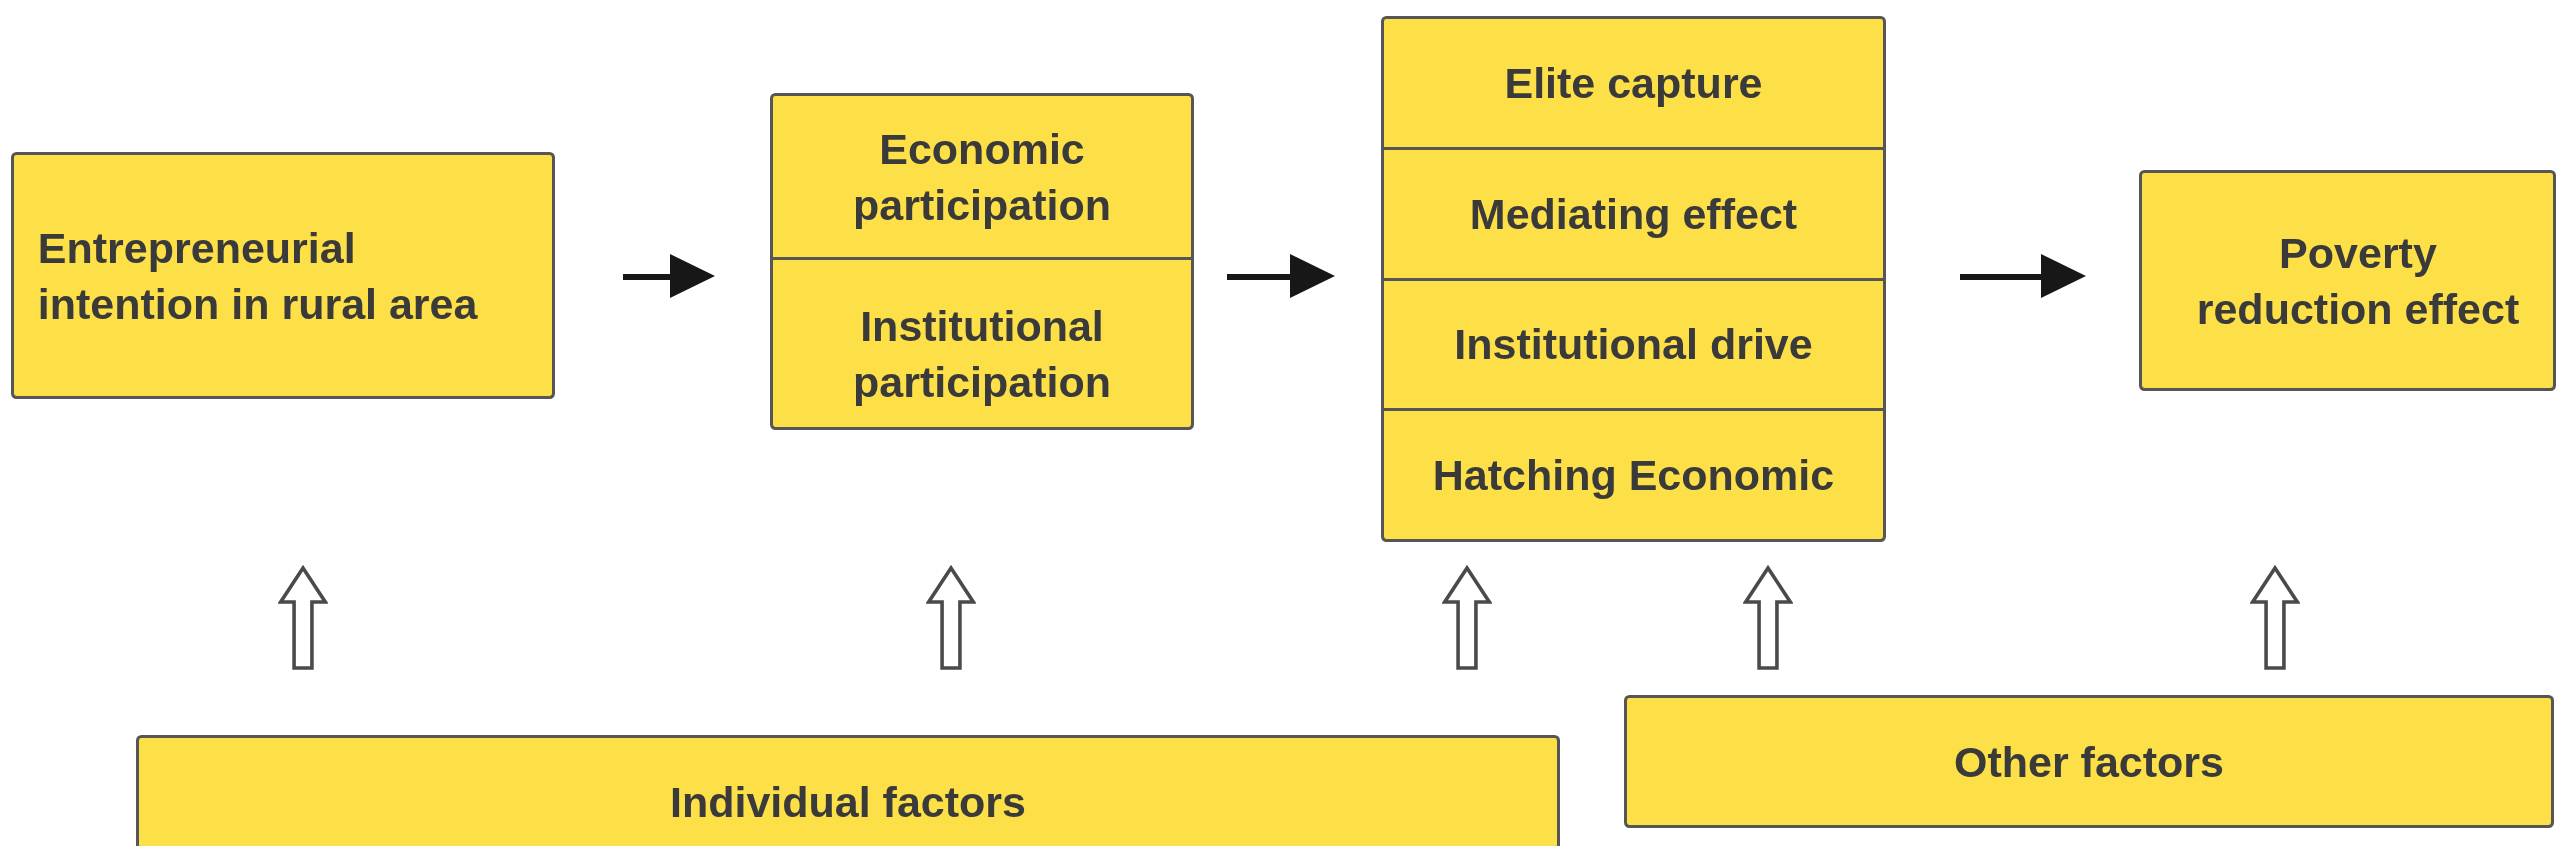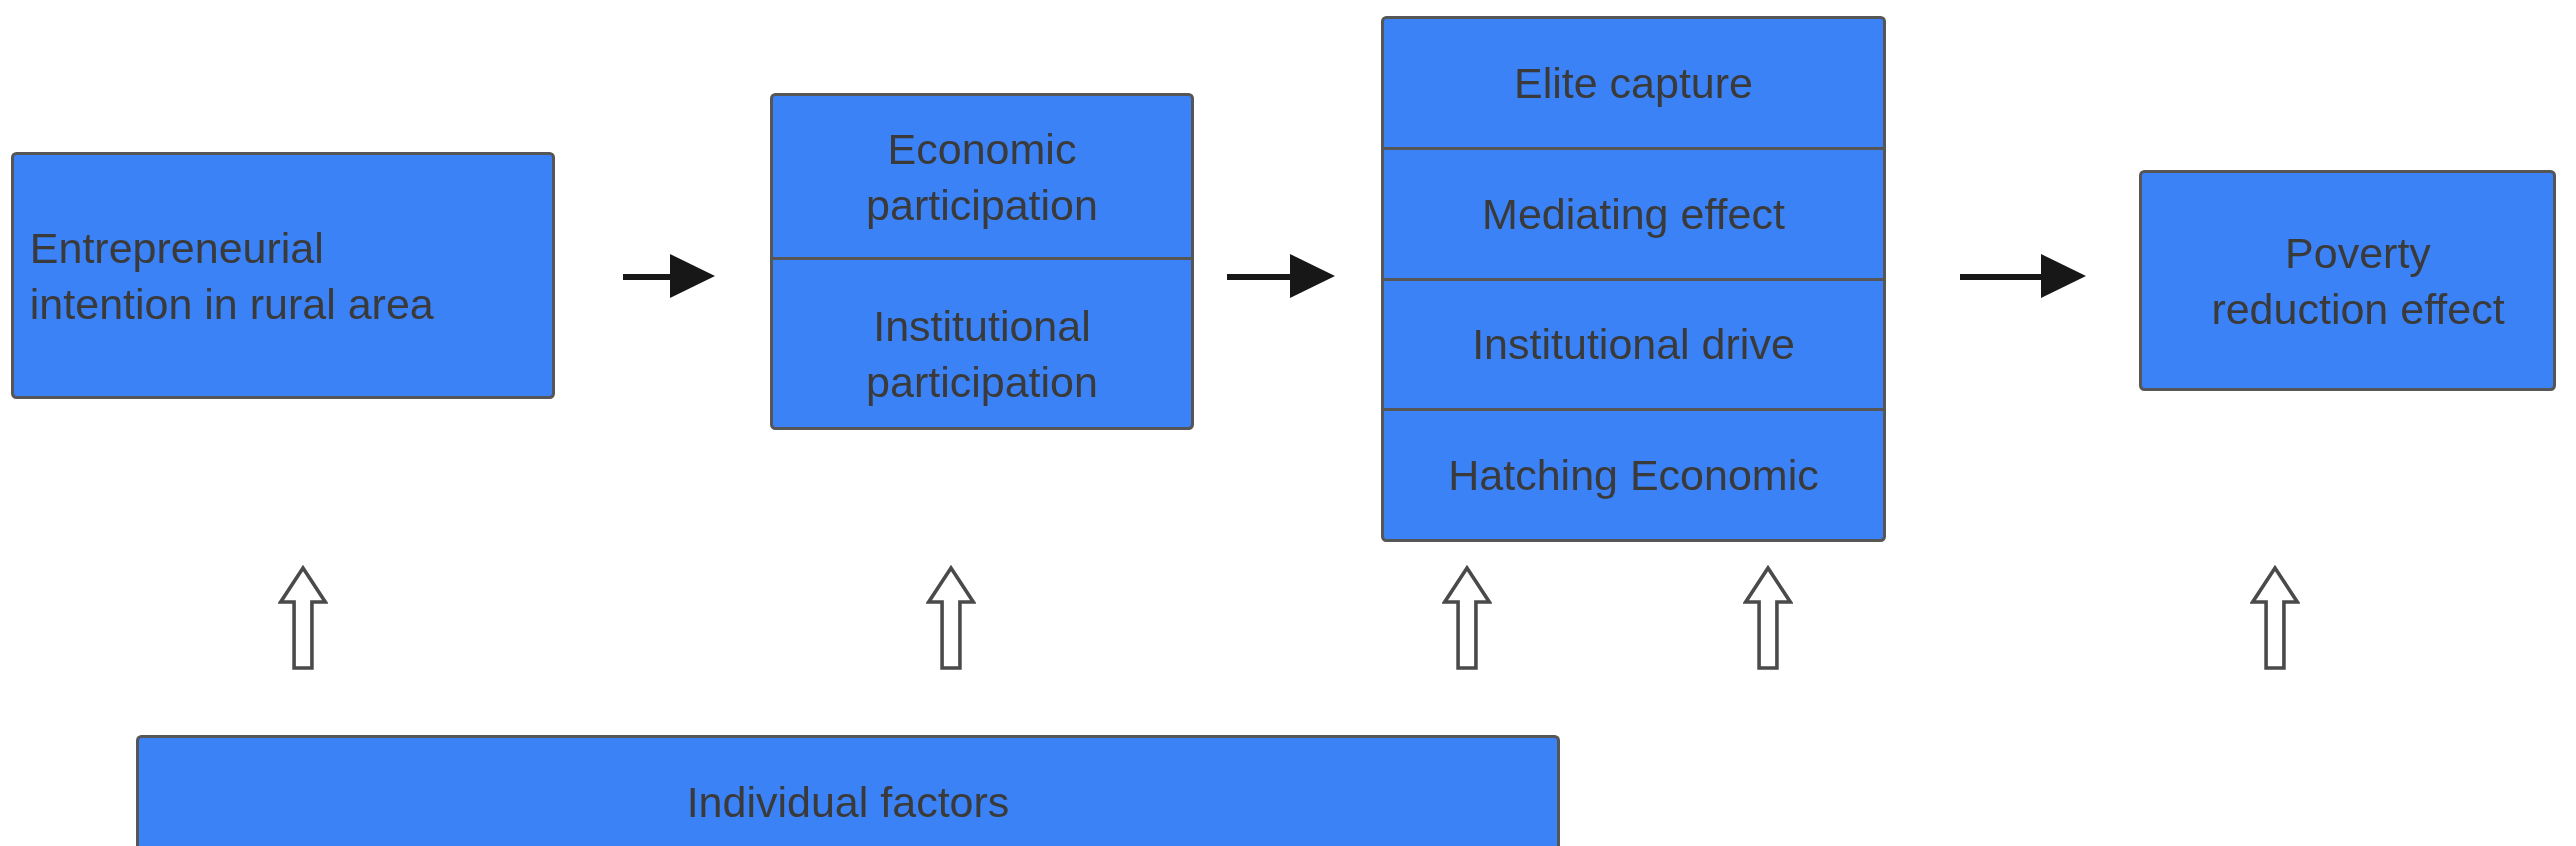--- a/index.html
+++ b/index.html
@@ -16,37 +16,38 @@
     height: 847px;
     background: var(--bg);
     font-family: "Liberation Sans", "DejaVu Sans", sans-serif;
     color: var(--text);
     overflow: hidden;
   }
   .node {
     position: absolute;
     border: 3.6px solid var(--border);
     border-radius: 5.4px;
-    background: #3b82f6;
+    background: #fde047;
     display: flex;
     align-items: center;
     justify-content: center;
     font-size: 43px;
     line-height: 56px;
     text-align: center;
+    font-weight: bold;
   }
   .lines { white-space: pre-line; }
   
   #box-intention {
     left: 10.8px; top: 152px; width: 544px; height: 247px;
     justify-content: flex-start;
   }
   #box-intention .lines {
     text-align: left;
-    padding-left: 16px;
+    padding-left: 24px;
   }
   
   #box-participation {
     left: 770px; top: 93px; width: 424px; height: 337px;
     flex-direction: column;
     align-items: stretch;
     justify-content: flex-start;
   }
   #box-participation .cell {
     display: flex; align-items: center; justify-content: center;
@@ -175,15 +176,18 @@
   </div>
   <div class="up-arrow" id="up5">
     <svg viewBox="0 0 56 118" xmlns="http://www.w3.org/2000/svg">
         <path d="M28 3 L53 41 L38 41 L38 115 L18 115 L18 41 L3 41 Z"></path>
       </svg>
   </div>
 
   <div class="node" id="box-individual">
     <span>Individual factors</span>
   </div>
+  <div class="node" id="box-other">
+    <span>Other factors</span>
+  </div>
 
 </div>
 
 
 </body></html>

